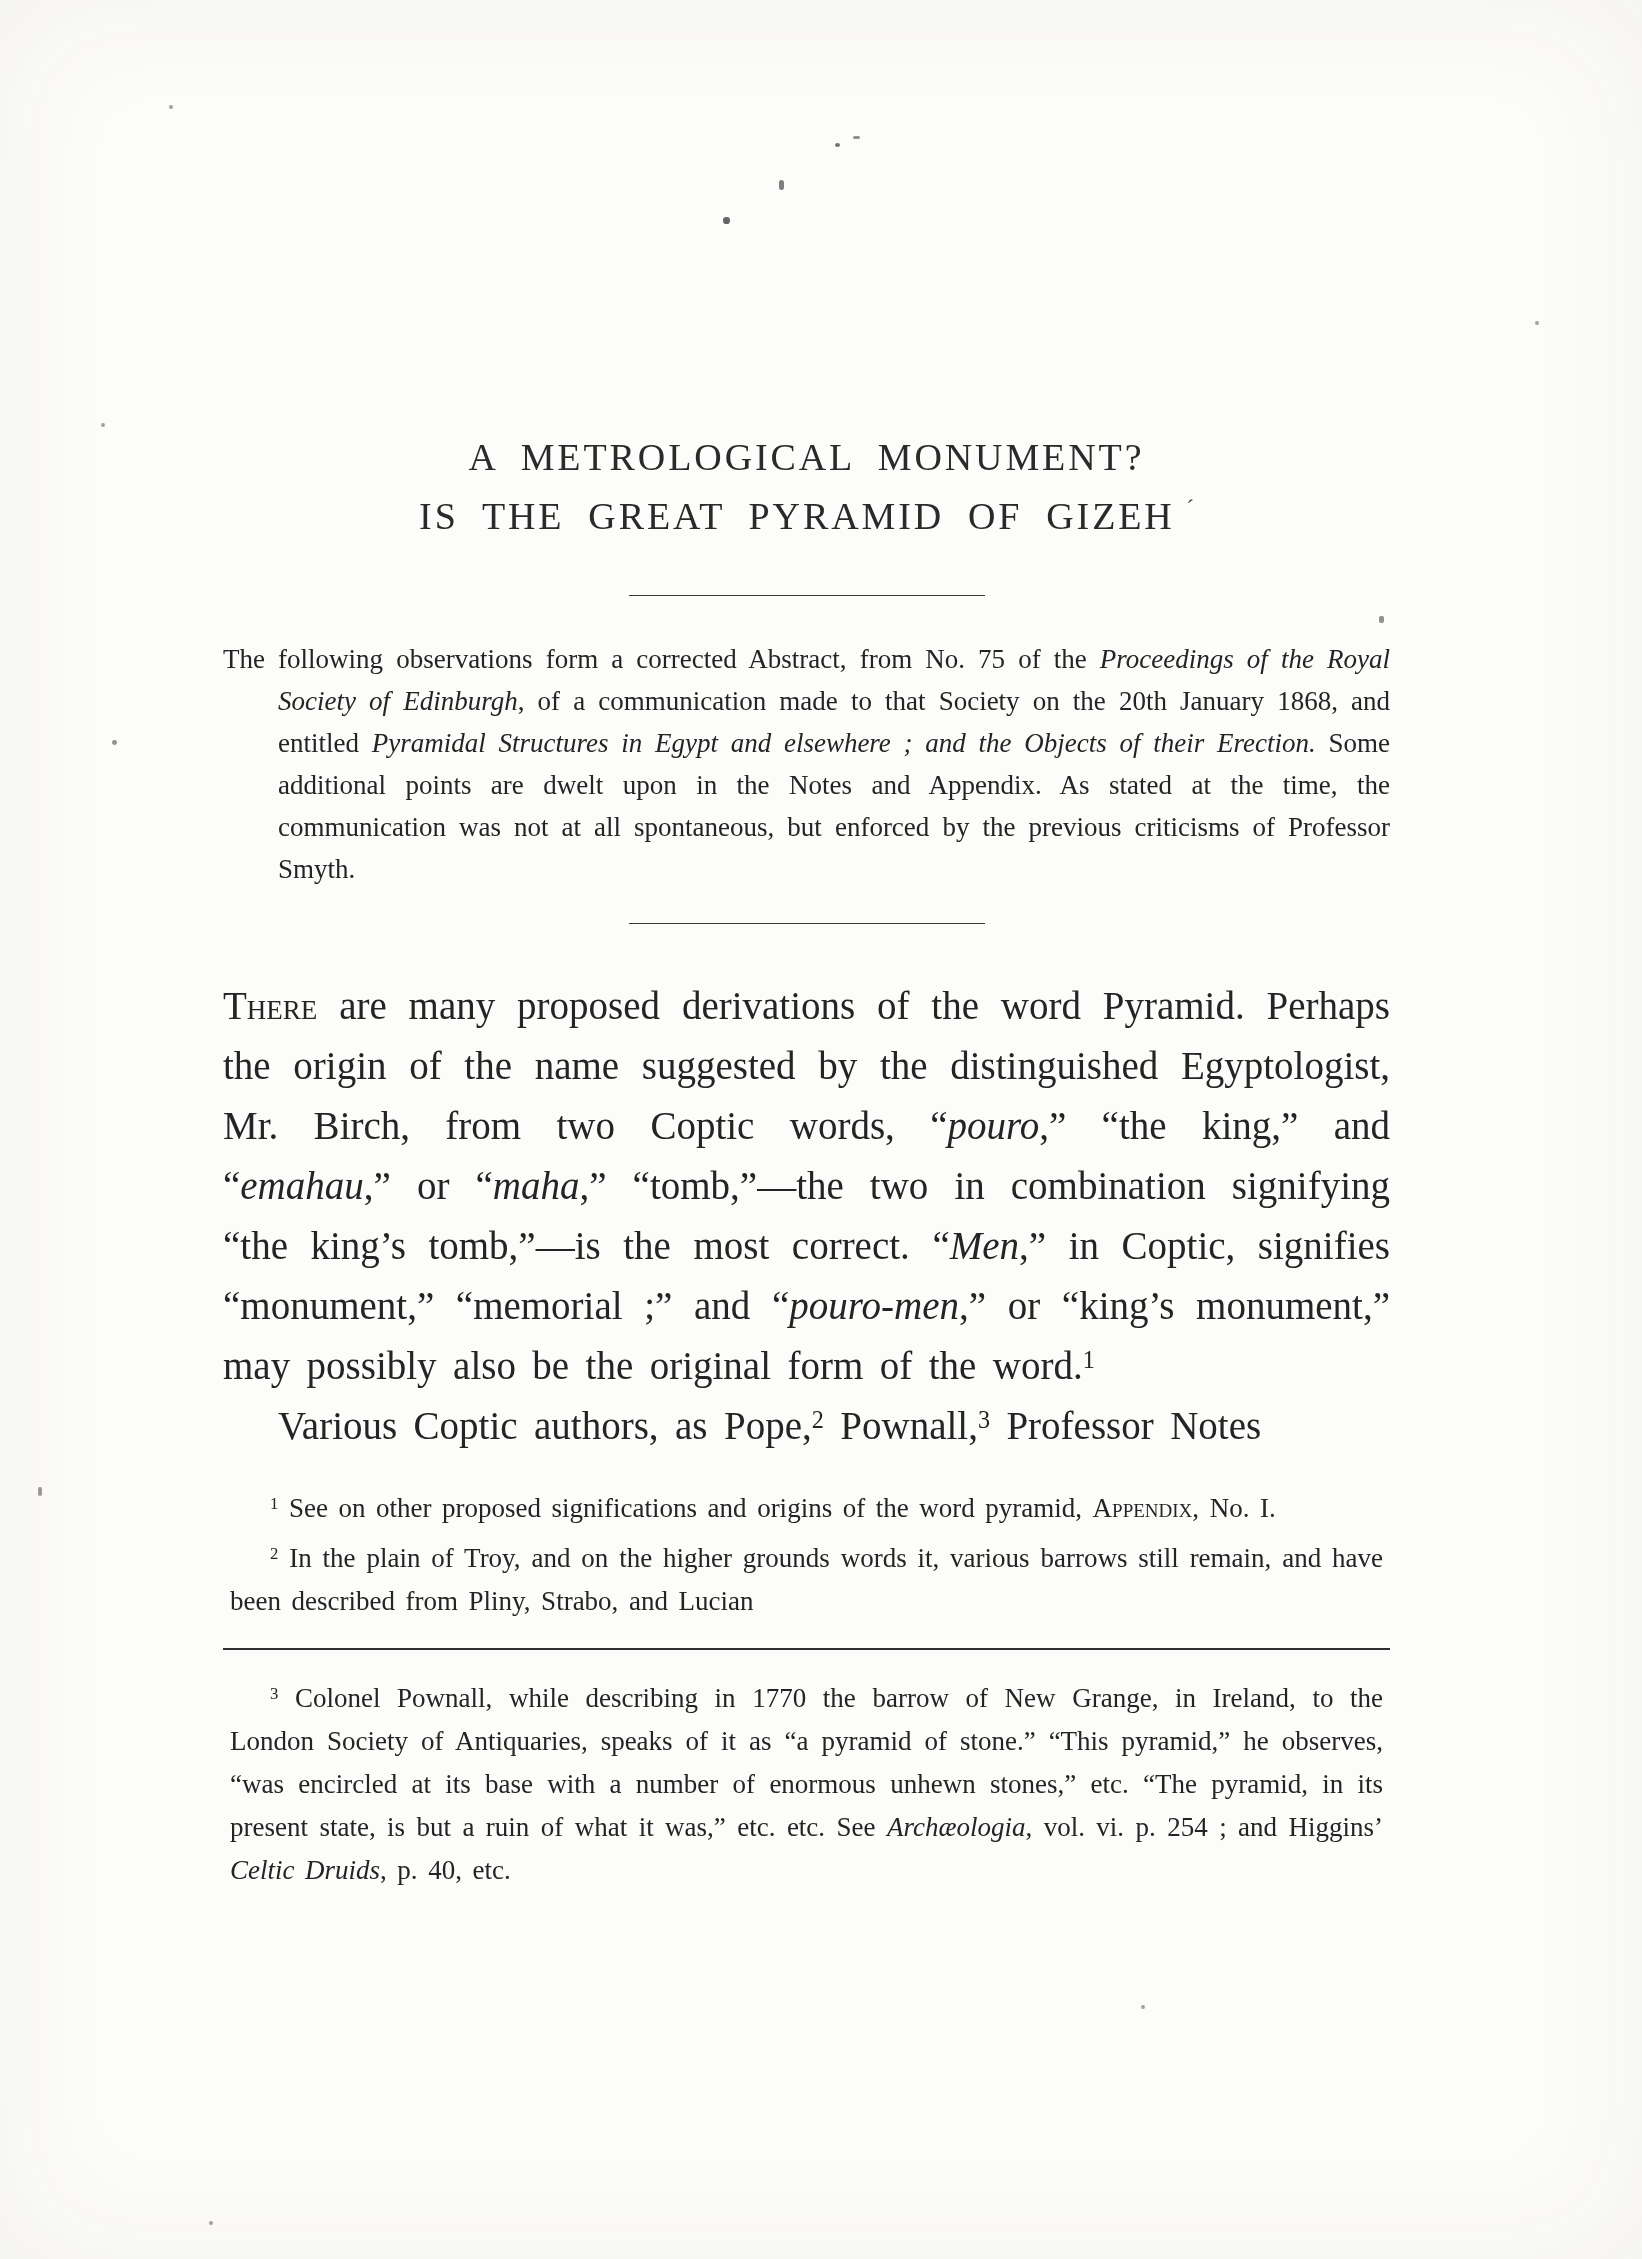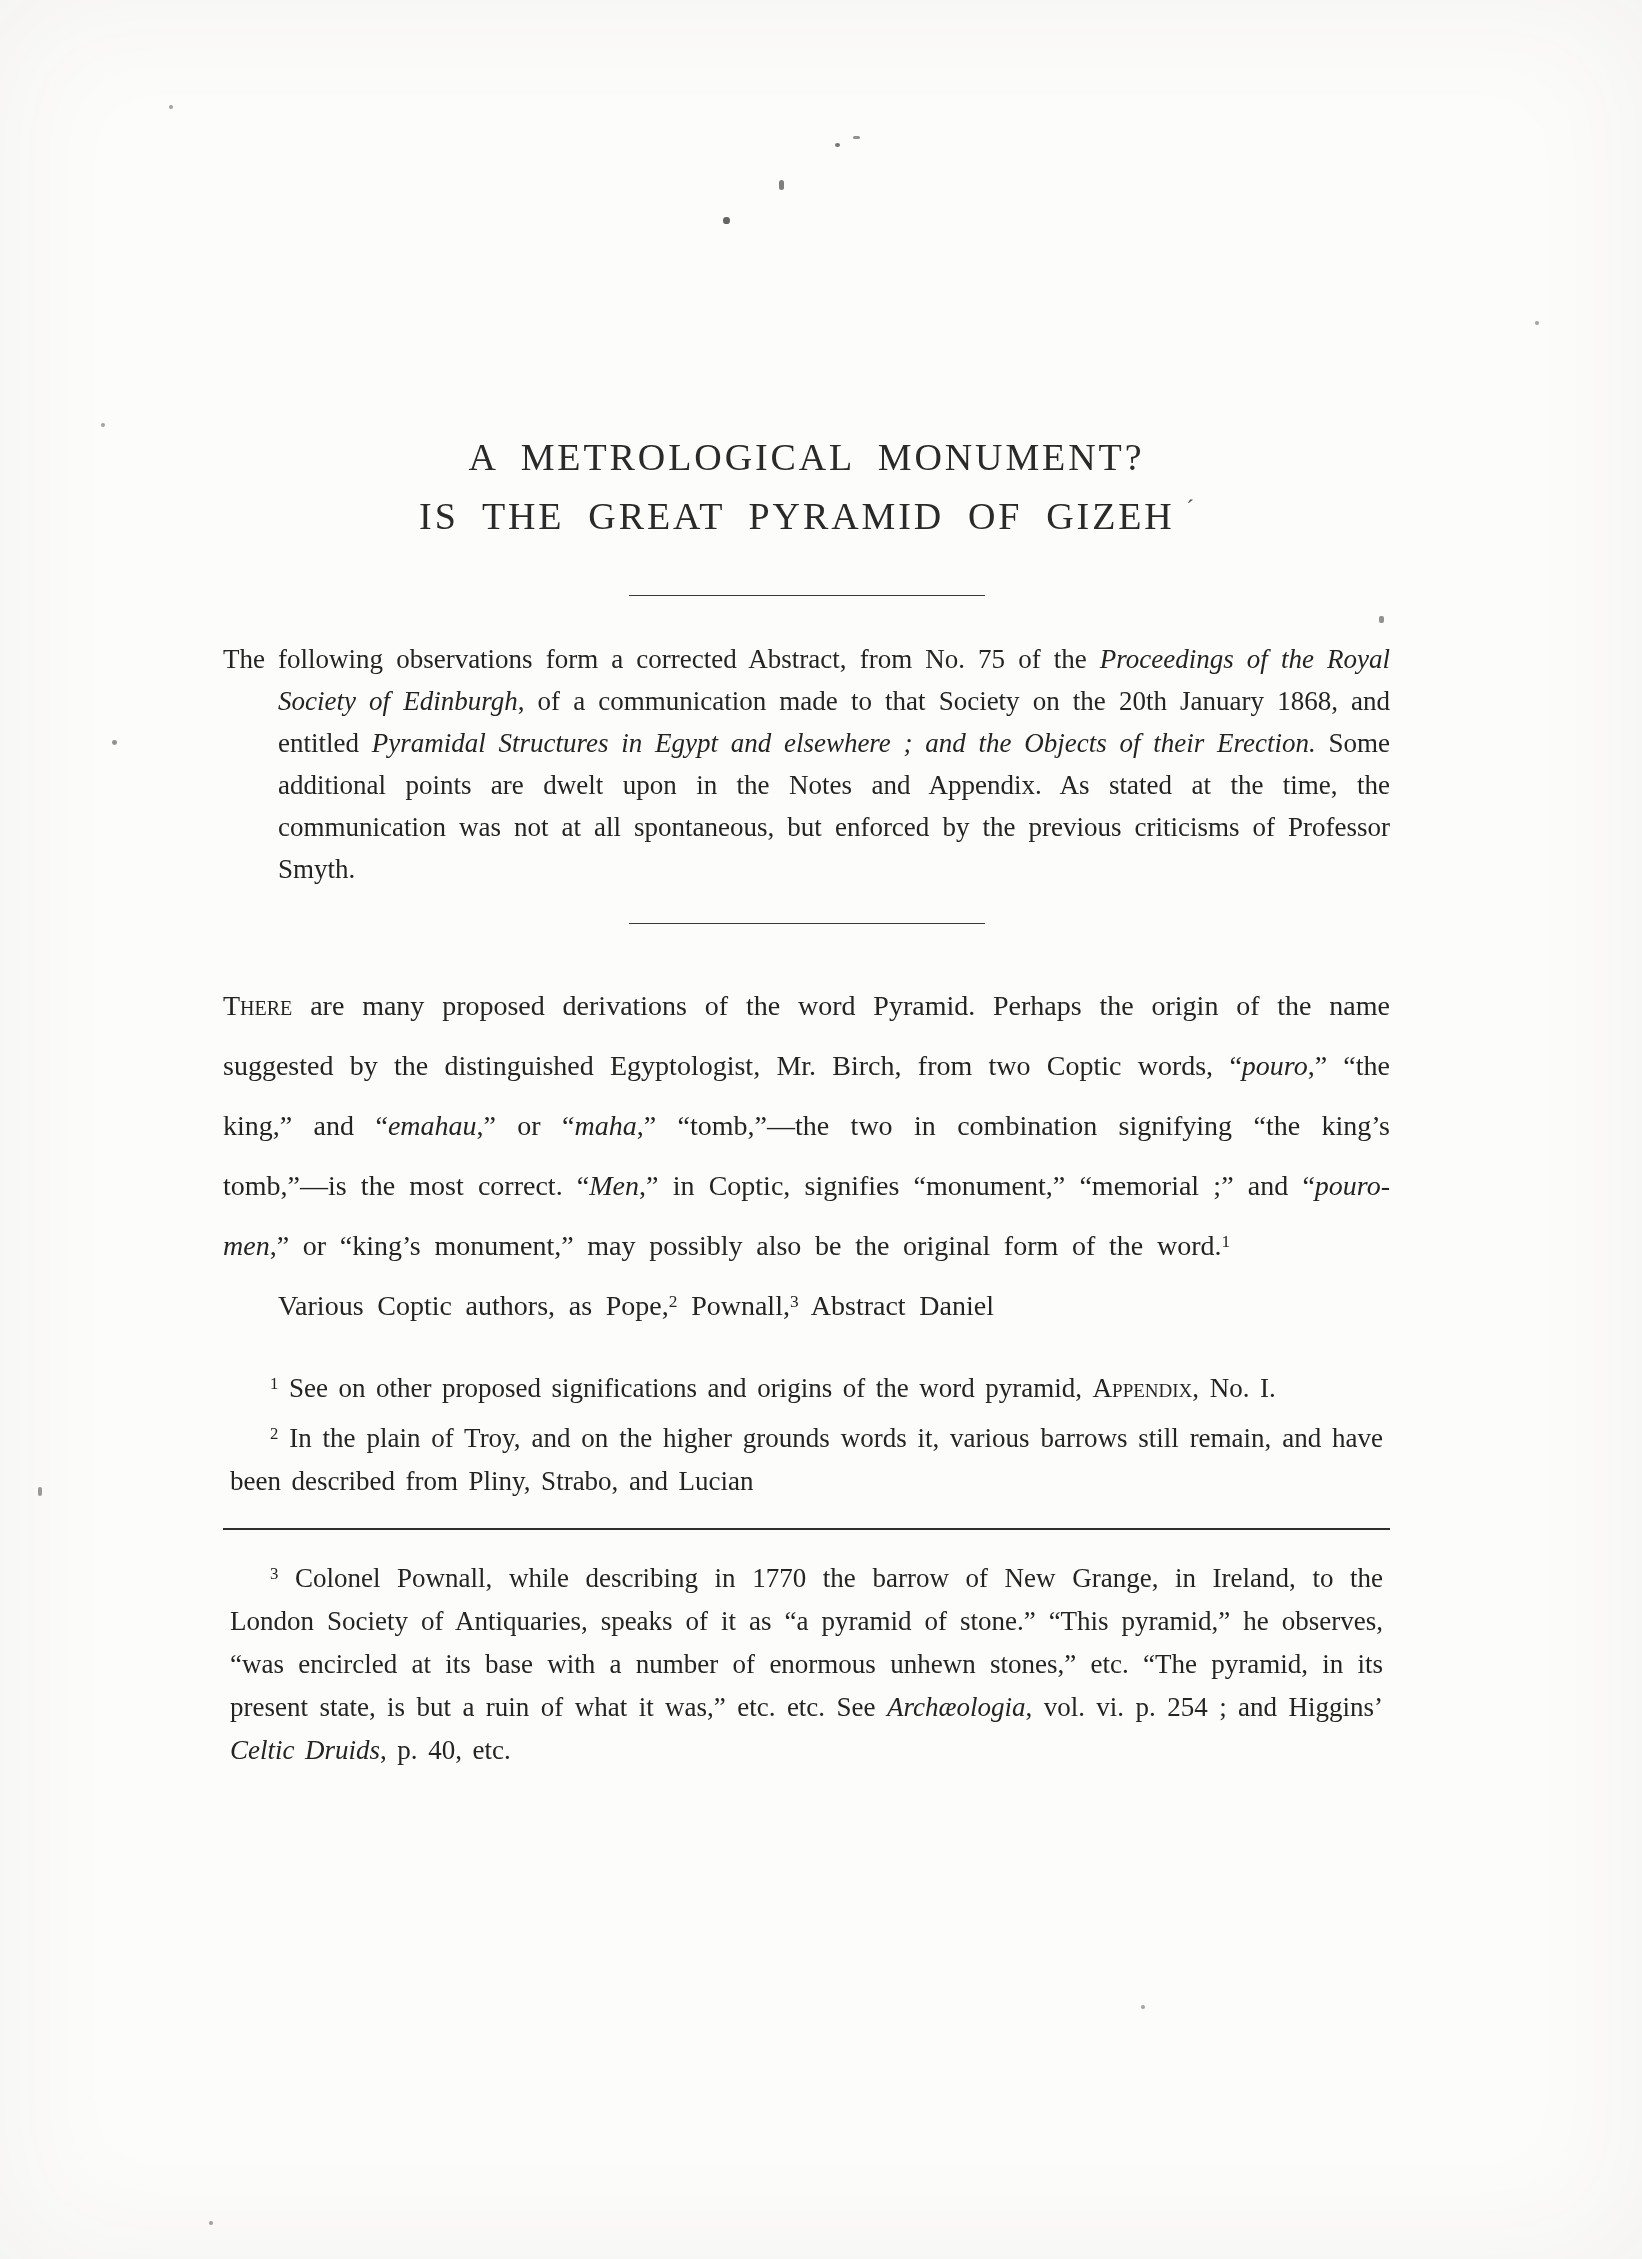--- a/index.html
+++ b/index.html
@@ -56,21 +56,21 @@
     margin:42px 0 0;
     font-size:27px;
     line-height:42px;
     text-align:justify;
     padding-left:55px;
     text-indent:-55px;
     word-spacing:2.9px;
   }
   .body-text{
     margin-top:52px;
-    font-size:28px;
+    font-size:39px;
     line-height:60px;
     text-align:justify;
     word-spacing:6.7px;
   }
   .body-text p{margin:0;}
   .body-text p + p{text-indent:55px;}
   .footnotes{
     margin-top:31px;
     font-size:27px;
     line-height:43px;
@@ -126,21 +126,21 @@
     </h1>
 
     <hr class="rule">
 
     <p class="abstract"><span>The following observations form a corrected Abstract, from No. 75 of the </span><span class="it">Proceedings of the Royal Society of Edinburgh</span><span>, of a communication made to that Society on the 20th January 1868, and entitled </span><span class="it">Pyramidal Structures in Egypt and elsewhere ; and the Objects of their Erection.</span><span>  Some additional points are dwelt upon in the Notes and Appendix.  As stated at the time, the communication was not at all spontaneous, but enforced by the previous criticisms of Professor Smyth.</span></p>
 
     <hr class="rule rule2">
 
     <div class="body-text">
       <p><span class="sc">There</span><span> are many proposed derivations of the word Pyramid.  Perhaps the origin of the name suggested by the distinguished Egyptologist, Mr. Birch, from two Coptic words, “</span><span class="it">pouro</span><span>,” “the king,” and “</span><span class="it">emahau</span><span>,” or “</span><span class="it">maha</span><span>,” “tomb,”—the two in combination signifying “the king’s tomb,”—is the most correct.  “</span><span class="it">Men</span><span>,” in Coptic, signifies “monument,” “memorial ;” and “</span><span class="it">pouro-men</span><span>,” or “king’s monument,” may possibly also be the original form of the word.</span><sup>1</sup></p>
-      <p><span>Various Coptic authors, as Pope,</span><sup>2</sup><span> Pownall,</span><sup>3</sup><span> Abstract Daniel</span></p>
+      <p><span>Various Coptic authors, as Pope,</span><sup>2</sup><span> Pownall,</span><sup>3</sup><span> Professor Notes</span></p>
     </div>
 
     <div class="footnotes">
       <p><sup>1</sup><span> See on other proposed significations and origins of the word pyramid, </span><span class="sc">Appendix</span><span>, No. I.</span></p>
       <p><sup>2</sup><span> In the plain of Troy, and on the higher grounds words it, various barrows still remain, and have been described from Pliny, Strabo, and Lucian</span></p>
       <hr class="fn-rule">
       <p class="after-rule"><sup>3</sup><span> Colonel Pownall, while describing in 1770 the barrow of New Grange, in Ireland, to the London Society of Antiquaries, speaks of it as “a pyramid of stone.”  “This pyramid,” he observes, “was encircled at its base with a number of enormous unhewn stones,” etc.  “The pyramid, in its present state, is but a ruin of what it was,” etc. etc.  See </span><span class="it">Archæologia</span><span>, vol. vi. p. 254 ; and Higgins’ </span><span class="it">Celtic Druids</span><span>, p. 40, etc.</span></p>
     </div>
 
   </div>

